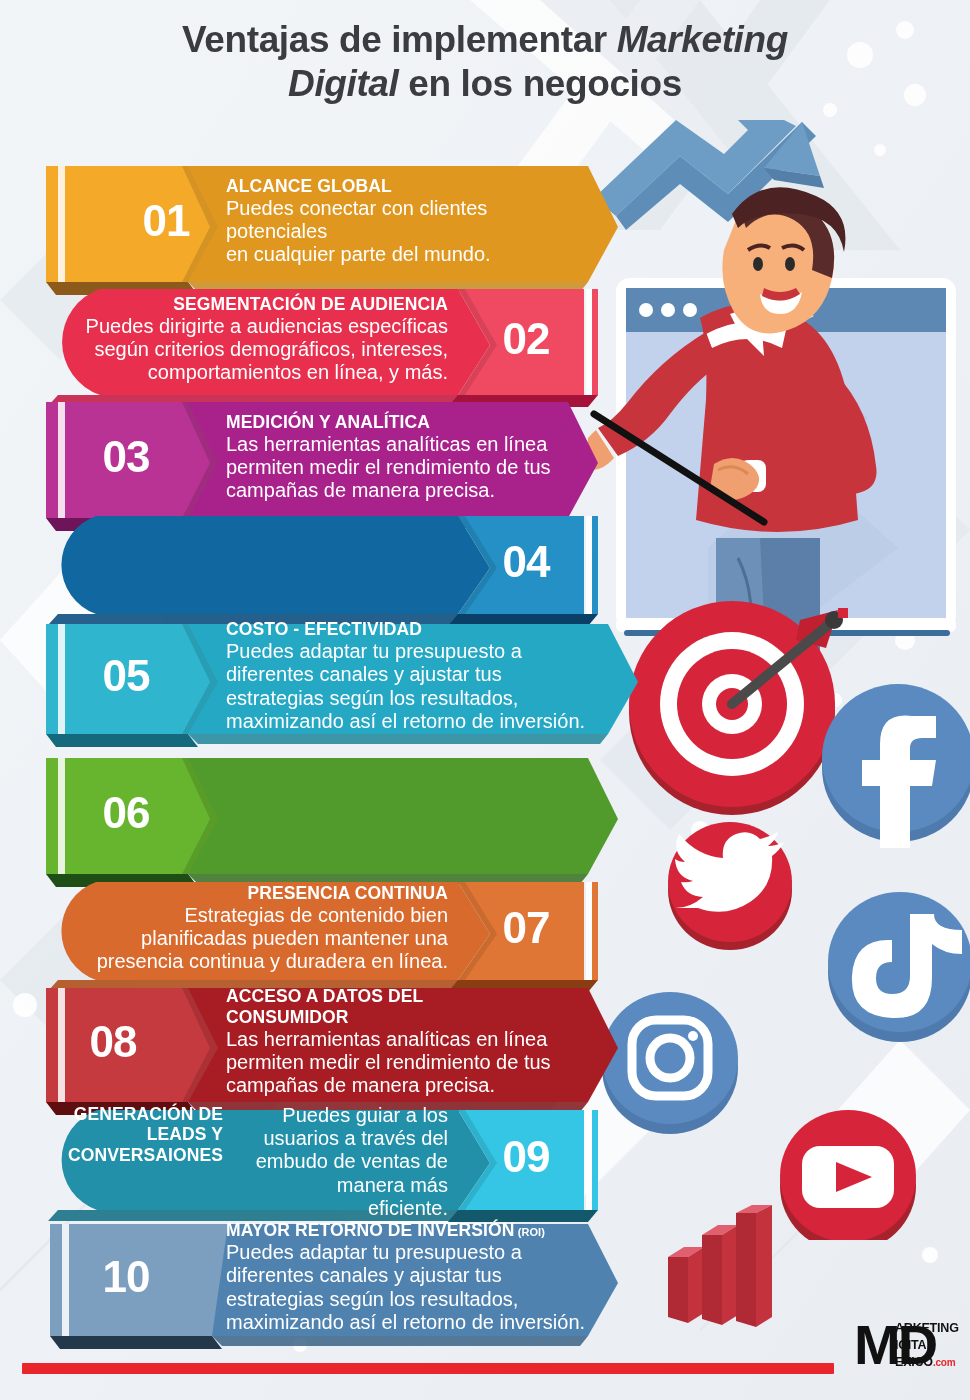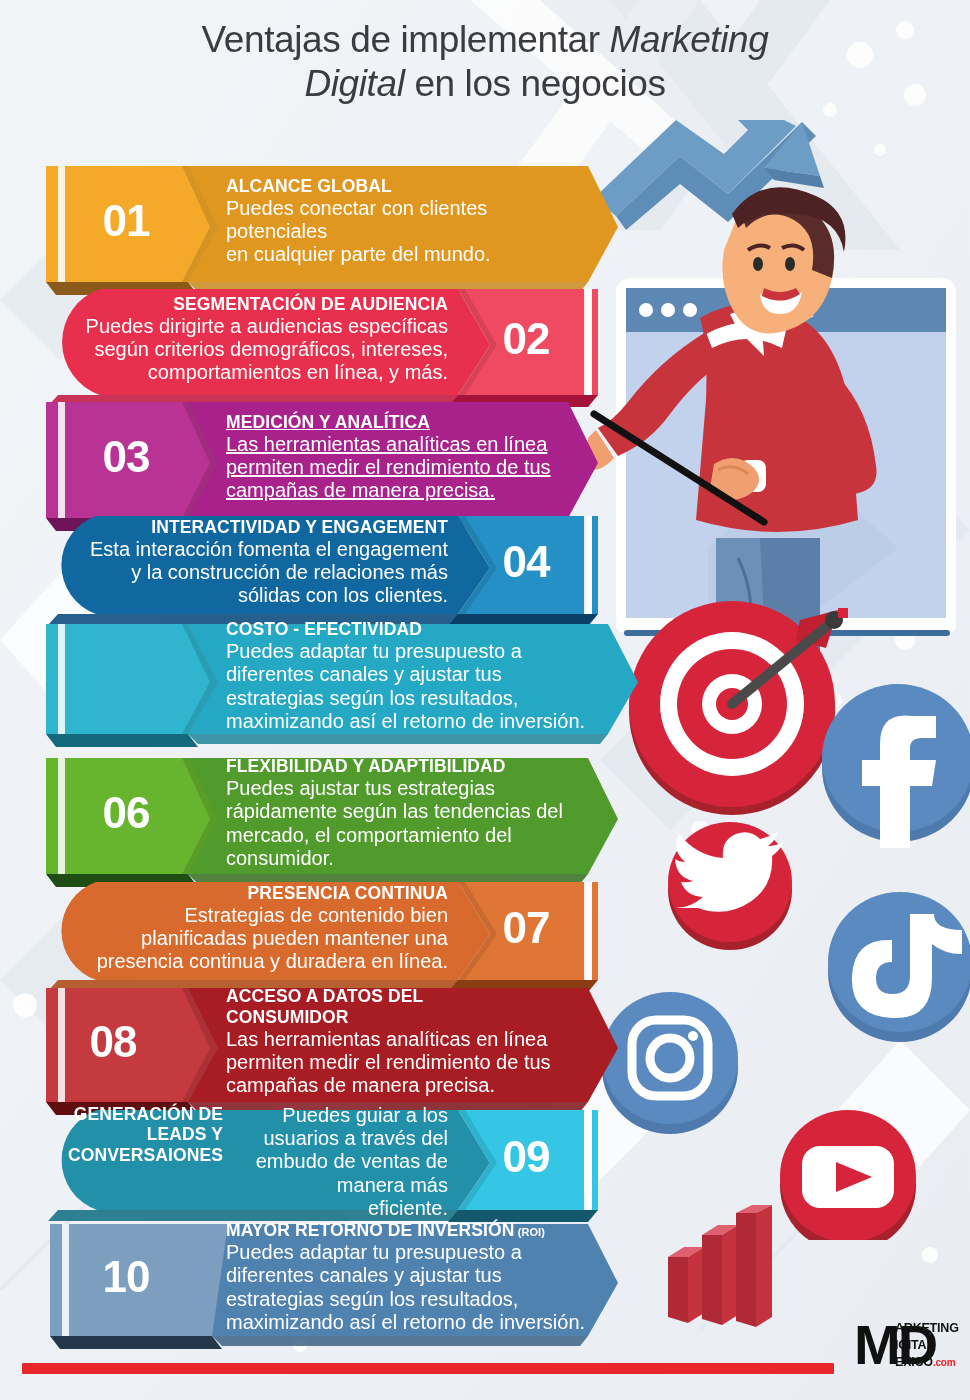--- a/index.html
+++ b/index.html
@@ -11,21 +11,21 @@
     overflow:hidden;
   }
 
   
   #bg{position:absolute;inset:0;z-index:0;background:linear-gradient(135deg,#eef1f5 0%,#f4f6f8 40%,#eceff3 100%);}
   #bg svg{position:absolute;inset:0;width:970px;height:1400px;}
 
   
   .title-wrap{position:absolute;top:18px;left:0;width:970px;text-align:center;z-index:6;}
   .title-wrap h1{
-    font-size:37px;line-height:1.18;color:#3b3b42;font-weight:normal;
+    font-size:37px;line-height:1.18;color:#3b3b42;font-weight:bold;
     letter-spacing:-0.4px;
   }
   .title-wrap h1 em{font-style:italic;}
 
   
   #bands{position:absolute;left:0;top:0;width:660px;height:1400px;z-index:5;}
   .band{position:absolute;left:38px;}
   .numblock{position:absolute;top:0;}
   .numblock .num{
     position:absolute;top:50%;transform:translateY(-50%);
@@ -110,21 +110,21 @@
 <div id="bands">
     <div class="band" style="top: 160px; width: 580px; height: 122px;">
       <svg viewBox="0 0 580 138" width="580" height="138" style="position: absolute; left: 0px; top: 0px;">
         <polygon points="8,122 150,122 160,135 18,135" fill="#8C5A1A"></polygon>
         <polygon points="120,6 550,6 580,67 550,122 120,122" fill="#E0971F"></polygon>
         <polygon points="150,122 550,122 542,132 160,132" fill="#C98A1C" opacity=".85"></polygon>
         <polygon points="8,6 150,6 180,67 150,122 8,122" fill="#F4A929"></polygon>
         <polygon points="150,6 180,67 150,122 144,122 172,67 144,6" fill="#000" opacity=".13"></polygon>
         <rect x="20" y="6" width="7" height="116" fill="rgba(255,255,255,.85)"></rect>
       </svg>
-      <div class="numblock" style="height: 122px; left: 20px; width: 136px;">
+      <div class="numblock" style="height: 122px; left: 20px; width: 136px; padding-left: 40px;">
         <span class="num">01</span>
       </div>
       <div class="txt" style="height: 122px; display: flex; flex-direction: column; justify-content: center; left: 188px; width: 364px; text-align: left;">
         <span class="hd">ALCANCE GLOBAL</span>
         <span class="bd">Puedes conectar con clientes potenciales<br>en cualquier parte del mundo.</span>
       </div>
     </div>
     <div class="band" style="top: 283px; width: 560px; height: 112px;">
       <svg viewBox="0 0 560 128" width="560" height="128" style="position: absolute; left: 0px; top: 0px;">
         <polygon points="20,112 526,112 516,123 10,123" fill="#C41E45" opacity=".9"></polygon>
@@ -148,72 +148,67 @@
         <polygon points="8,122 150,122 160,135 18,135" fill="#6E1459"></polygon>
         <polygon points="120,6 530,6 560,67 530,122 120,122" fill="#A9228B"></polygon>
         <polygon points="150,122 530,122 522,132 160,132" fill="#8E1C74" opacity=".85"></polygon>
         <polygon points="8,6 150,6 180,67 150,122 8,122" fill="#B83393"></polygon>
         <polygon points="150,6 180,67 150,122 144,122 172,67 144,6" fill="#000" opacity=".13"></polygon>
         <rect x="20" y="6" width="7" height="116" fill="rgba(255,255,255,.85)"></rect>
       </svg>
       <div class="numblock" style="height: 122px; left: 20px; width: 136px;">
         <span class="num">03</span>
       </div>
-      <div class="txt" style="height: 122px; display: flex; flex-direction: column; justify-content: center; left: 188px; width: 344px; text-align: left; text-decoration: underline;">
+      <div class="txt" style="height: 122px; display: flex; flex-direction: column; justify-content: center; left: 188px; width: 344px; text-align: left;">
         <span class="hd">MEDICIÓN Y ANALÍTICA</span>
         <span class="bd">Las herramientas analíticas en línea<br>permiten medir el rendimiento de tus<br>campañas de manera precisa.</span>
       </div>
     </div>
     <div class="band" style="top: 510px; width: 560px; height: 104px;">
       <svg viewBox="0 0 560 120" width="560" height="120" style="position: absolute; left: 0px; top: 0px;">
         <polygon points="20,104 526,104 516,115 10,115" fill="#0D5080" opacity=".9"></polygon>
         <path d="M 58 6 L 420 6 L 452 58 L 420 104 L 58 104 A 52 52 0 0 1 58 6 Z" fill="#11679F"></path>
         <polygon points="420,6 546,6 546,104 420,104 452,58" fill="#2490C6"></polygon>
         <polygon points="420,6 452,58 420,104 427,104 459,58 427,6" fill="#000" opacity=".1"></polygon>
         <rect x="548" y="6" width="6" height="98" fill="rgba(255,255,255,.85)"></rect>
         <rect x="554" y="6" width="6" height="98" fill="#2490C6"></rect>
         <polygon points="420,104 560,104 550,116 410,116" fill="#0A3F68"></polygon>
       </svg>
       <div class="numblock" style="height: 104px; left: 426px; width: 124px;">
         <span class="num">04</span>
       </div>
-      <div class="txt" style="height: 104px; display: flex; flex-direction: column; justify-content: center; left: 30px; width: 380px; text-align: right;">
-        <span class="hd">INTERACTIVIDAD Y ENGAGEMENT</span>
-        <span class="bd">Esta interacción fomenta el engagement<br>y la construcción de relaciones más<br>sólidas con los clientes.</span>
-      </div>
     </div>
     <div class="band" style="top: 618px; width: 600px; height: 116px;">
       <svg viewBox="0 0 600 132" width="600" height="132" style="position: absolute; left: 0px; top: 0px;">
         <polygon points="8,116 150,116 160,129 18,129" fill="#15697D"></polygon>
         <polygon points="120,6 570,6 600,64 570,116 120,116" fill="#25A8C4"></polygon>
         <polygon points="150,116 570,116 562,126 160,126" fill="#1C8699" opacity=".85"></polygon>
         <polygon points="8,6 150,6 180,64 150,116 8,116" fill="#2FB5CE"></polygon>
         <polygon points="150,6 180,64 150,116 144,116 172,64 144,6" fill="#000" opacity=".13"></polygon>
         <rect x="20" y="6" width="7" height="110" fill="rgba(255,255,255,.85)"></rect>
       </svg>
+      <div class="numblock" style="height: 116px; left: 20px; width: 136px;">
+        <span class="num">05</span>
+      </div>
       <div class="txt" style="height: 116px; display: flex; flex-direction: column; justify-content: center; left: 188px; width: 384px; text-align: left;">
         <span class="hd">COSTO - EFECTIVIDAD</span>
         <span class="bd">Puedes adaptar tu presupuesto a<br>diferentes canales y ajustar tus<br>estrategias según los resultados,<br>maximizando así el retorno de inversión.</span>
       </div>
     </div>
     <div class="band" style="top: 752px; width: 580px; height: 122px;">
       <svg viewBox="0 0 580 138" width="580" height="138" style="position: absolute; left: 0px; top: 0px;">
         <polygon points="8,122 150,122 160,135 18,135" fill="#1F4D16"></polygon>
         <polygon points="120,6 550,6 580,67 550,122 120,122" fill="#519A2C"></polygon>
         <polygon points="150,122 550,122 542,132 160,132" fill="#35701F" opacity=".85"></polygon>
         <polygon points="8,6 150,6 180,67 150,122 8,122" fill="#67B52F"></polygon>
         <polygon points="150,6 180,67 150,122 144,122 172,67 144,6" fill="#000" opacity=".13"></polygon>
         <rect x="20" y="6" width="7" height="116" fill="rgba(255,255,255,.85)"></rect>
       </svg>
       <div class="numblock" style="height: 122px; left: 20px; width: 136px;">
         <span class="num">06</span>
-      </div>
-      <div class="txt" style="height: 122px; display: flex; flex-direction: column; justify-content: center; left: 188px; width: 364px; text-align: left;">
-        <span class="hd">FLEXIBILIDAD Y ADAPTIBILIDAD</span>
-        <span class="bd">Puedes ajustar tus estrategias<br>rápidamente según las tendencias del<br>mercado, el comportamiento del<br>consumidor.</span>
       </div>
     </div>
     <div class="band" style="top: 876px; width: 560px; height: 104px;">
       <svg viewBox="0 0 560 120" width="560" height="120" style="position: absolute; left: 0px; top: 0px;">
         <polygon points="20,104 526,104 516,115 10,115" fill="#B0501C" opacity=".9"></polygon>
         <path d="M 58 6 L 420 6 L 452 58 L 420 104 L 58 104 A 52 52 0 0 1 58 6 Z" fill="#D96A2D"></path>
         <polygon points="420,6 546,6 546,104 420,104 452,58" fill="#E07635"></polygon>
         <polygon points="420,6 452,58 420,104 427,104 459,58 427,6" fill="#000" opacity=".1"></polygon>
         <rect x="548" y="6" width="6" height="98" fill="rgba(255,255,255,.85)"></rect>
         <rect x="554" y="6" width="6" height="98" fill="#E07635"></rect>

